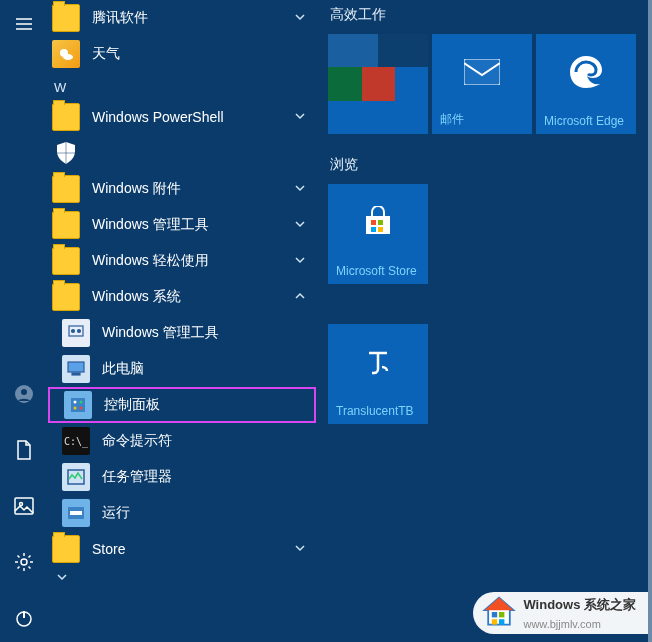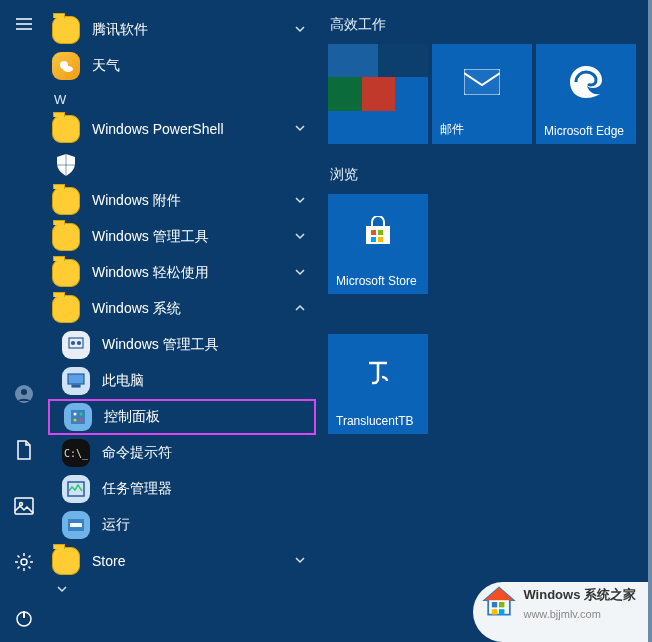--- a/index.html
+++ b/index.html
@@ -2,42 +2,42 @@
 <html><head>
 <meta charset="utf-8">
 <style>
   * { margin: 0; padding: 0; box-sizing: border-box; font-family: "Segoe UI", "Microsoft YaHei", sans-serif; }
   body { width: 652px; height: 642px; background: #0a3b6b; overflow: hidden; position: relative; }
   .start-menu { display: flex; height: 100%; color: #fff; }
   .left-rail { width: 48px; display: flex; flex-direction: column; justify-content: space-between; padding: 8px 0; }
   .rail-top, .rail-bottom { display: flex; flex-direction: column; align-items: center; gap: 24px; }
   .rail-btn { width: 32px; height: 32px; display: flex; align-items: center; justify-content: center; cursor: pointer; }
   .rail-btn svg { stroke: #fff; fill: none; stroke-width: 1.5; }
-  .app-list { width: 268px; overflow-y: auto; padding-top: 12px; }
+  .app-list { width: 268px; overflow-y: auto; padding-top: 0; }
   .app-item { height: 36px; display: flex; align-items: center; padding: 0 8px 0 4px; cursor: pointer; position: relative; }
   .app-item.sub { padding-left: 14px; }
-  .app-icon { width: 28px; height: 28px; margin-right: 12px; display: flex; align-items: center; justify-content: center; border-radius: 9px; flex-shrink: 0; }
+  .app-icon { width: 28px; height: 28px; margin-right: 12px; display: flex; align-items: center; justify-content: center; border-radius: 2px; flex-shrink: 0; }
   .folder-icon { background: #ffcc33; border: 1px solid #d9a400; position: relative; }
   .folder-icon::before { content:""; position:absolute; top:-4px; left:0; width:10px; height:4px; background:#ffcc33; border:1px solid #d9a400; border-bottom:none; }
   .app-label { font-size: 14px; color: #fff; white-space: nowrap; }
   .chevron { position: absolute; right: 10px; top: 50%; transform: translateY(-50%); }
   .chevron svg { stroke: #cfe3f5; fill: none; stroke-width: 1.5; }
   .section-letter { font-size: 13px; color: #dbe9f7; padding: 8px 0 4px 6px; }
   .highlight { border: 2px solid #d946ef; }
-  .tiles-panel { flex: 1; padding: 10px 14px 0 12px; overflow: hidden; }
+  .tiles-panel { flex: 1; padding: 0 14px 0 12px; overflow: hidden; }
   .group-title { font-size: 14px; color: #e6f0fa; margin: 6px 0 10px 2px; }
   .tiles-row { display: flex; flex-wrap: wrap; gap: 4px; }
-  .tile { background: #0b63b8; color: #ffffff; position: relative; cursor: pointer; }
+  .tile { background: #0b63b8; color: #7dd3fc; position: relative; cursor: pointer; }
   .tile.med { width: 100px; height: 100px; }
   .tile .tile-label { position: absolute; left: 8px; bottom: 6px; font-size: 12px; }
   .tile .tile-icon-center { position: absolute; left: 50%; top: 40%; transform: translate(-50%,-50%); }
   .quad { width: 100px; height: 100px; display: flex; flex-direction: column; }
   .quad-row { flex: 1; display: flex; }
   .quad-cell { flex: 1; }
-  .watermark { position: absolute; right: 4px; bottom: 0; background: rgba(255,255,255,0.95); border-radius: 40px 0 0 40px; padding: 6px 12px 22px 50px; font-size: 11px; color: #333; line-height: 1.1; }
+  .watermark { position: absolute; right: 4px; bottom: 8px; background: rgba(255,255,255,0.95); border-radius: 40px 0 0 40px; padding: 6px 12px 4px 50px; font-size: 11px; color: #333; line-height: 1.1; }
   .watermark .house { position: absolute; left: 8px; top: 2px; width: 36px; height: 36px; }
   .watermark .t1 { font-weight: bold; font-size: 13px; }
   .watermark .t2 { color: #888; margin-top: 6px; }
   .scroll-right { position: absolute; right: 0; top: 0; width: 4px; height: 100%; background: #6c8bab; }
 </style>
 </head>
 <body>
 
 <div class="start-menu">
 

